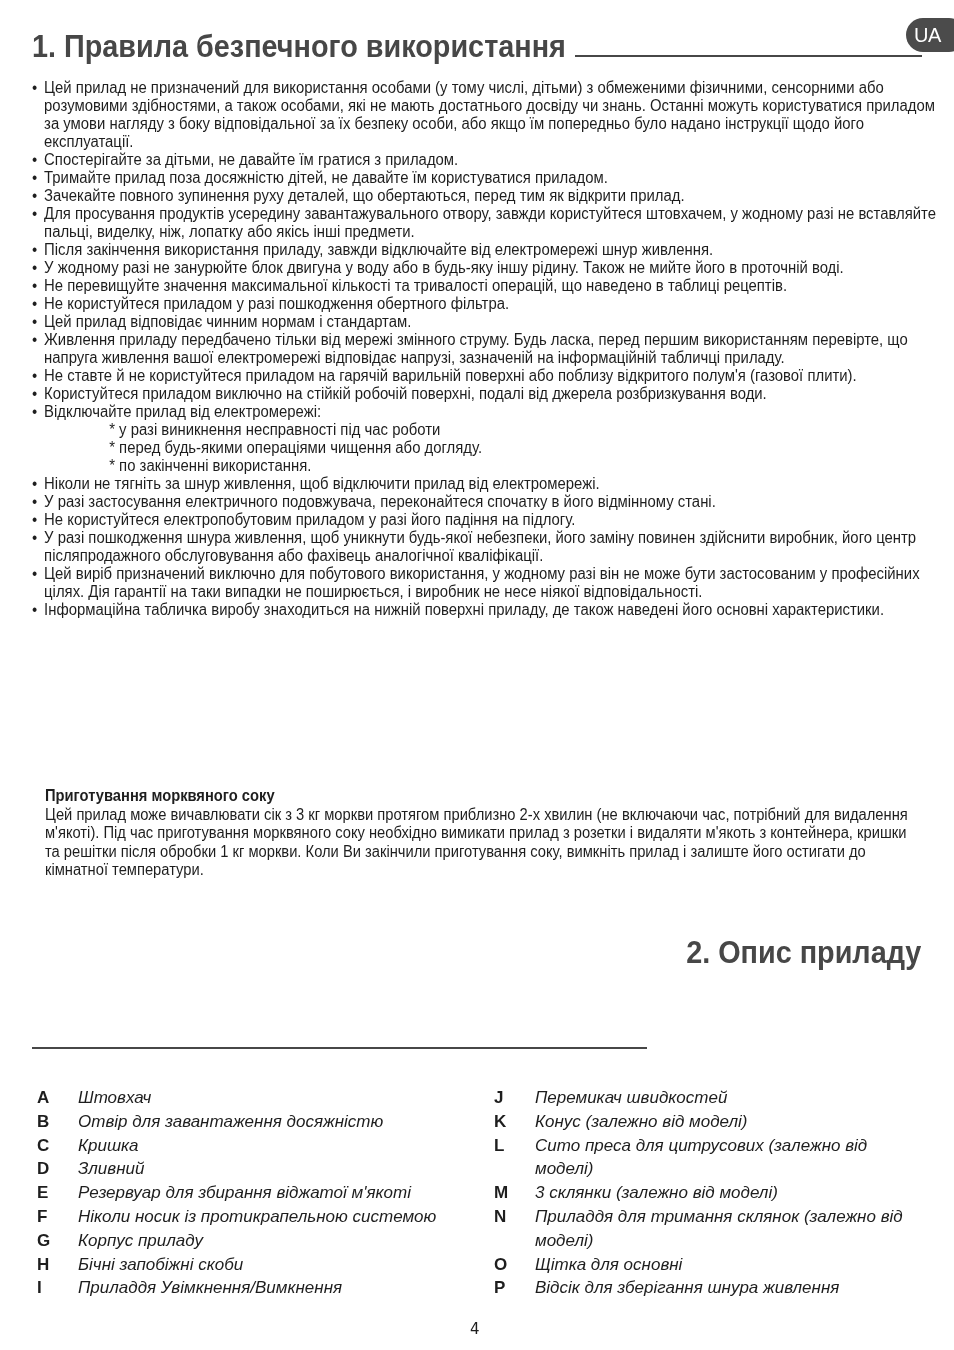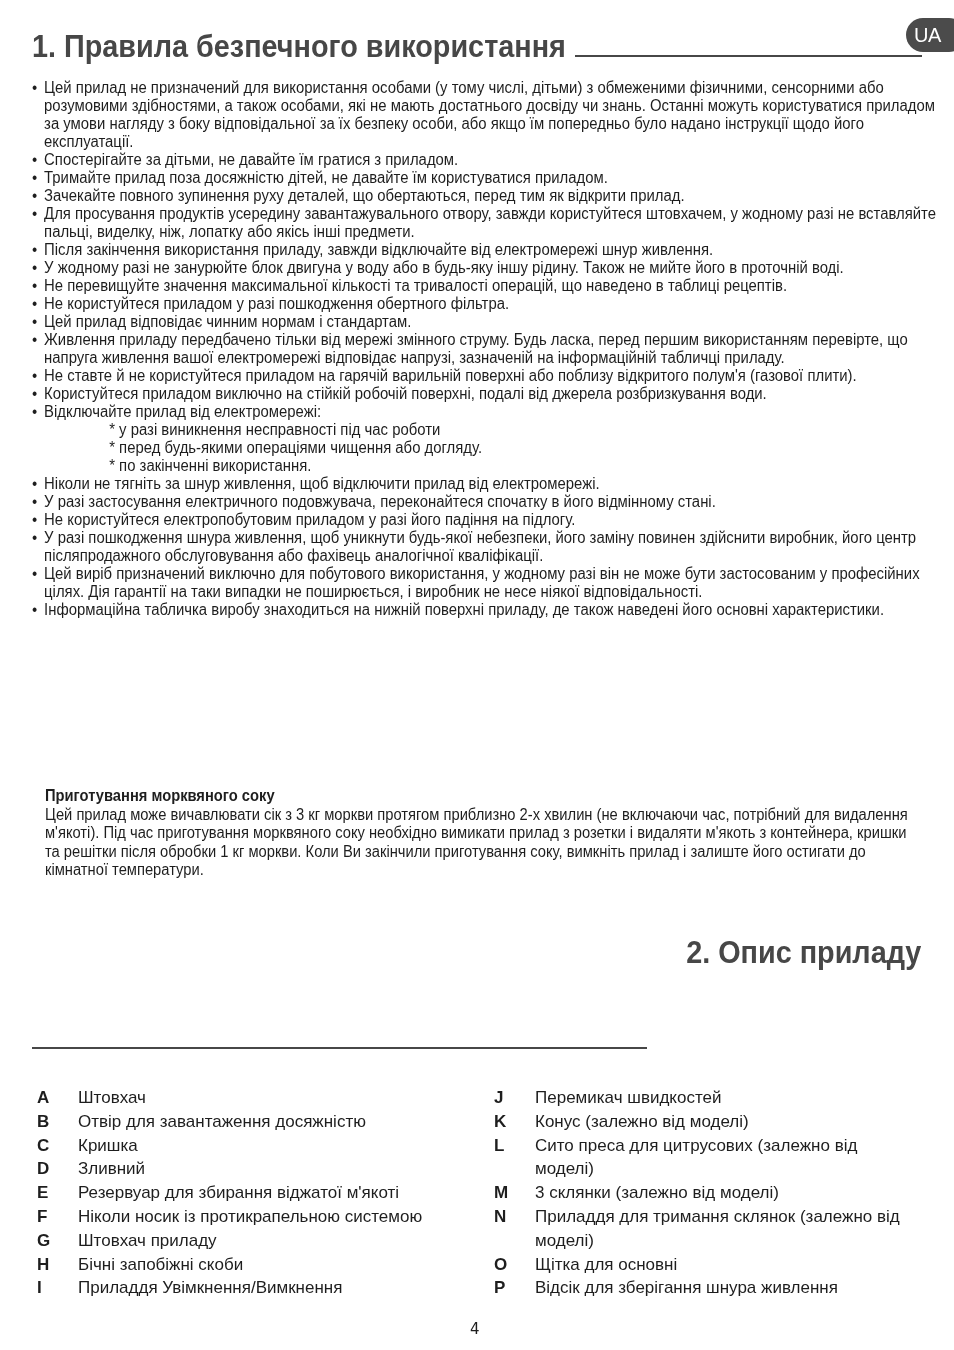--- a/index.html
+++ b/index.html
@@ -147,20 +147,21 @@
     .part-row {
       display: flex;
     }
     .part-letter {
       width: 41px;
       flex: none;
       font-weight: bold;
     }
     .part-label {
       flex: 1;
+      font-style: italic;
     }
     .page-number {
       position: absolute;
       left: 470px;
       top: 1320px;
       font-family: "DejaVu Sans", sans-serif;
       font-size: 15px;
       color: #1e1e1e;
     }
   </style>
@@ -231,21 +232,21 @@
   <div class="part-row">
       <span class="part-letter">E</span>
       <span class="part-label">Резервуар для збирання віджатої м'якоті</span>
     </div>
   <div class="part-row">
       <span class="part-letter">F</span>
       <span class="part-label">Ніколи носик із протикрапельною системою</span>
     </div>
   <div class="part-row">
       <span class="part-letter">G</span>
-      <span class="part-label">Штовхач приладу</span>
+      <span class="part-label">Корпус приладу</span>
     </div>
   <div class="part-row">
       <span class="part-letter">H</span>
       <span class="part-label">Бічні запобіжні скоби</span>
     </div>
   <div class="part-row">
       <span class="part-letter">I</span>
       <span class="part-label">Приладдя Увімкнення/Вимкнення</span>
     </div>
 </div>

